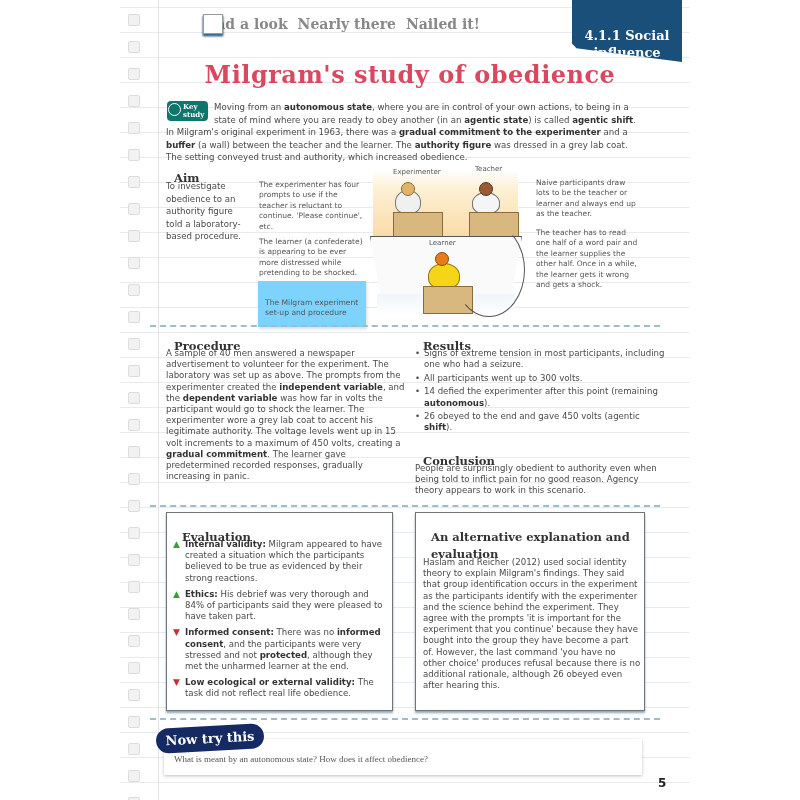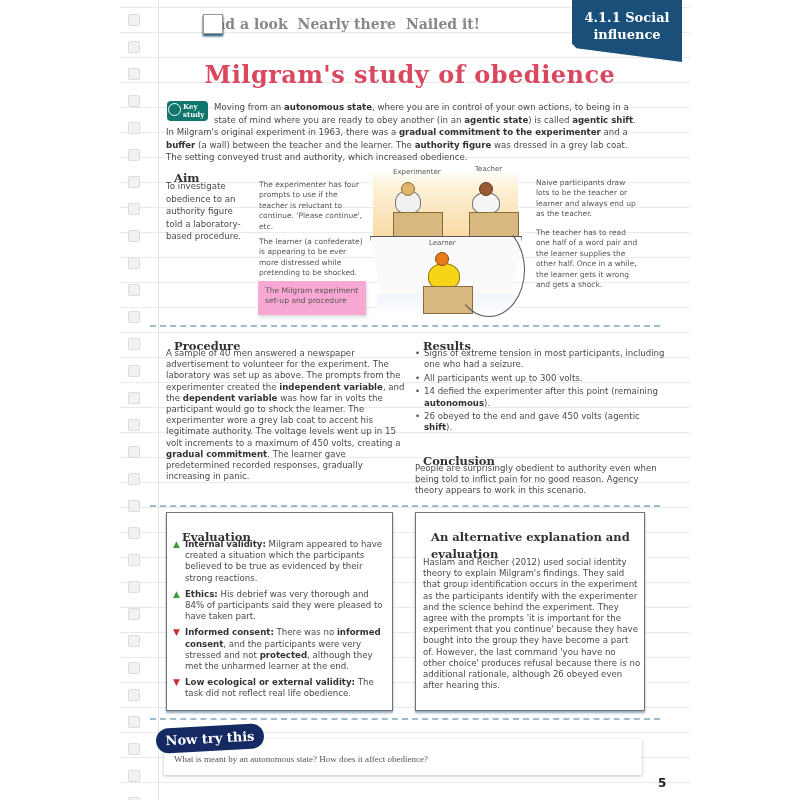--- a/index.html
+++ b/index.html
@@ -13,39 +13,39 @@
   .hole{width:10px;height:10px;border:1px solid #dcdcdc;background:#f2f2f2;border-radius:2px;margin-bottom:15px;}
   .white-right{position:absolute;left:690px;top:0;width:110px;height:800px;background:#fff;}
   .white-left{position:absolute;left:0;top:0;width:120px;height:800px;background:#fff;}
 
   .progress{position:absolute;top:16px;left:203px;display:flex;align-items:center;gap:8px;
     font-family:"DejaVu Serif",serif;font-weight:bold;font-size:14px;color:#888;}
   .progress .lbl{margin-right:2px;}
   .progress .box{width:18px;height:18px;border:1px solid #999;background:#fff;margin-right:12px;}
   .tab{position:absolute;left:572px;top:0;width:110px;height:62px;background:#1a4f7a;color:#fff;
     font-family:"DejaVu Serif",serif;font-weight:bold;font-size:13px;line-height:17px;text-align:center;
-    clip-path:polygon(0 0,100% 0,100% 100%,4% 78%,0 70%);border-radius:0 0 0 6px;padding-top:9px;box-sizing:border-box;}
+    clip-path:polygon(0 0,100% 0,100% 100%,4% 78%,0 70%);border-radius:0 0 0 6px;padding-top:27px;box-sizing:border-box;}
   .title{position:absolute;left:160px;top:60px;width:500px;text-align:center;
     font-family:"DejaVu Serif",serif;font-weight:bold;font-size:24px;color:#d9485f;letter-spacing:0.5px;}
 
   .keystudy{position:absolute;left:167px;top:101px;width:41px;height:20px;background:#0f766e;border-radius:4px;color:#fff;
     font-family:"DejaVu Serif",serif;font-weight:bold;font-size:7px;line-height:8px;padding:2px 0 0 16px;box-sizing:border-box;}
   .keystudy .bubble{position:absolute;left:1px;top:2px;width:13px;height:13px;border-radius:50%;border:1.5px solid #fff;box-sizing:border-box;}
   .intro{position:absolute;left:166px;top:101px;width:470px;font-size:8.6px;line-height:12.6px;color:#4a4a4a;}
   .intro p{margin:0;}
   .intro .indent{display:inline-block;width:48px;}
   b{color:#333;}
 
   h3{margin:8px;font-family:"DejaVu Serif",serif;font-weight:bold;color:#333;font-size:11.5px;}
   .aim-h{position:absolute;left:166px;top:163px;}
   .aim-t{position:absolute;left:166px;top:180px;width:82px;font-size:8.6px;line-height:12.6px;color:#4a4a4a;}
 
   .note{position:absolute;font-size:7.5px;line-height:10.4px;color:#555;}
-  .sticky{position:absolute;left:258px;top:281px;width:108px;height:34px;background:#f9a8d4;
-    box-shadow:1px 2px 3px rgba(0,0,0,.15);font-size:7.6px;line-height:10.4px;color:#555;padding:5px 7px;box-sizing:border-box;}
+  .sticky{position:absolute;left:258px;top:281px;width:108px;height:46px;background:#7dd3fc;
+    box-shadow:1px 2px 3px rgba(0,0,0,.15);font-size:7.6px;line-height:10.4px;color:#555;padding:17px 7px;box-sizing:border-box;}
 
   .diagram{position:absolute;left:373px;top:168px;width:145px;height:150px;}
   .d-room{position:absolute;left:0;top:2px;width:145px;height:70px;background:linear-gradient(#fff 0%,#fdf1d7 25%,#f9d9a3 100%);border-radius:4px;}
   .d-glass{position:absolute;left:-3px;top:68px;width:150px;height:58px;background:#fafafa;border:1px solid #555;
     clip-path:polygon(0 0,100% 0,93% 100%,7% 100%);}
   .d-glass-b{position:absolute;left:4px;top:126px;width:138px;height:22px;background:linear-gradient(#eef5fb,#fff);}
   .d-desk{position:absolute;background:#d8b87f;border:1px solid #8a6c3a;}
   .d-person{position:absolute;border-radius:50% 50% 40% 40%;}
   .d-head{position:absolute;width:12px;height:12px;border-radius:50%;}
   .d-lbl{position:absolute;font-size:7px;color:#555;}

